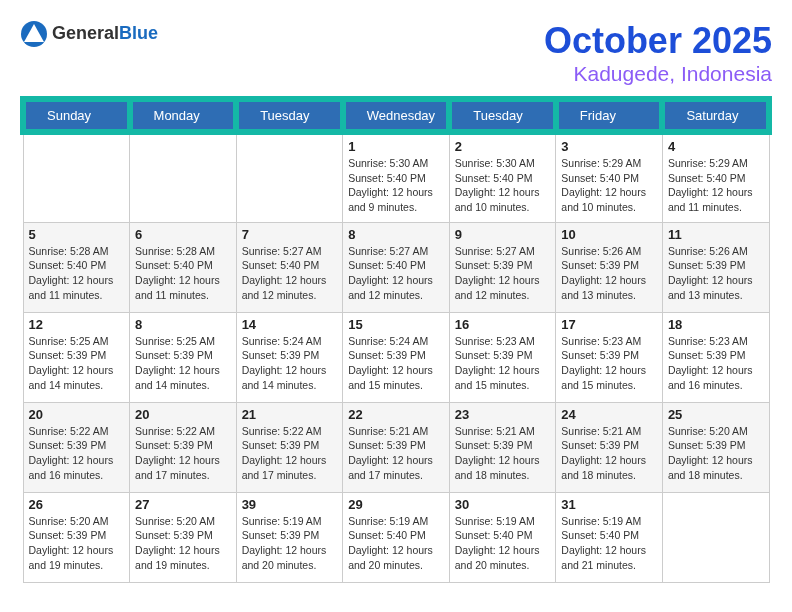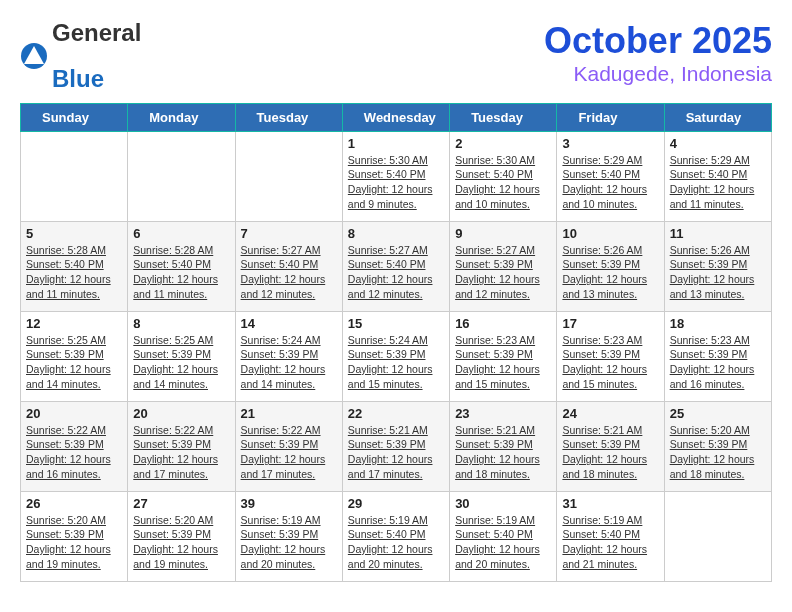--- a/index.html
+++ b/index.html
@@ -15,25 +15,24 @@
       justify-content: space-between;
       align-items: flex-start;
       margin-bottom: 10px;
     }
     .logo {
       display: flex;
       align-items: center;
     }
     .logo-text {
       display: flex;
-      flex-direction: column;
-      font-size: 24px;
+      flex-direction: row;
+      font-size: 18px;
       font-weight: bold;
       line-height: 1.1;
-      gap: 20px;
     }
     .logo-general { color: #333; }
     .logo-blue { color: #1a6bbf; }
     .logo-icon {
       width: 28px;
       height: 28px;
       margin-right: 4px;
     }
     .title-block {
       text-align: right;
@@ -49,24 +48,24 @@
     }
     table {
       width: 100%;
       border-collapse: collapse;
       table-layout: fixed;
     }
     thead tr th {
       background-color: #2e6db4;
       color: #fff;
       font-size: 13px;
-      font-weight: bold;
+      font-weight: normal;
       padding: 6px 21px;
       text-align: left;
-      border: 1px solid #14b8a6;
+      border: 6px solid #14b8a6;
     }
     tbody tr td {
       border: 1px solid #ccc;
       vertical-align: top;
       padding: 4px 5px;
       height: 90px;
       background: #fff;
     }
     tbody tr:nth-child(even) td {
       background: #f5f5f5;
@@ -75,21 +74,20 @@
       font-size: 13px;
       font-weight: bold;
       color: #222;
       display: block;
       margin-bottom: 2px;
     }
     .day-info {
       font-size: 10.5px;
       color: #333;
       line-height: 1.4;
-      text-decoration: underline;
     }
     .empty-cell {
       background: #fff;
     }
   </style>
 </head>
 <body>
 
 <div class="header">
   <div class="logo">

